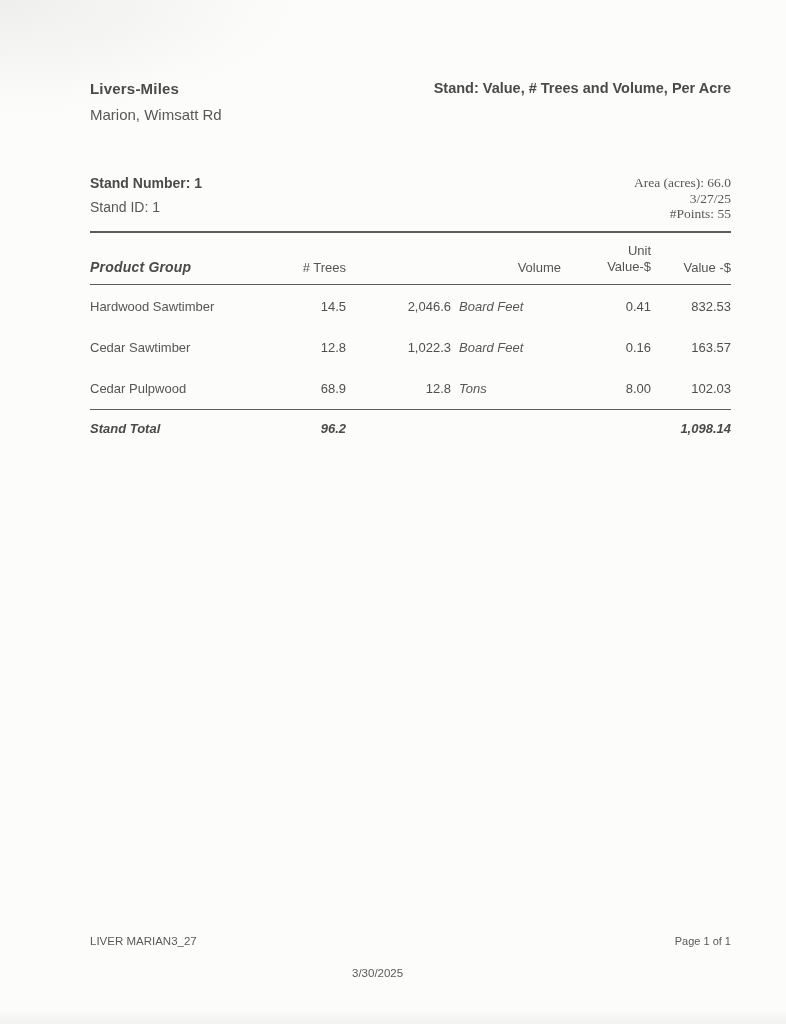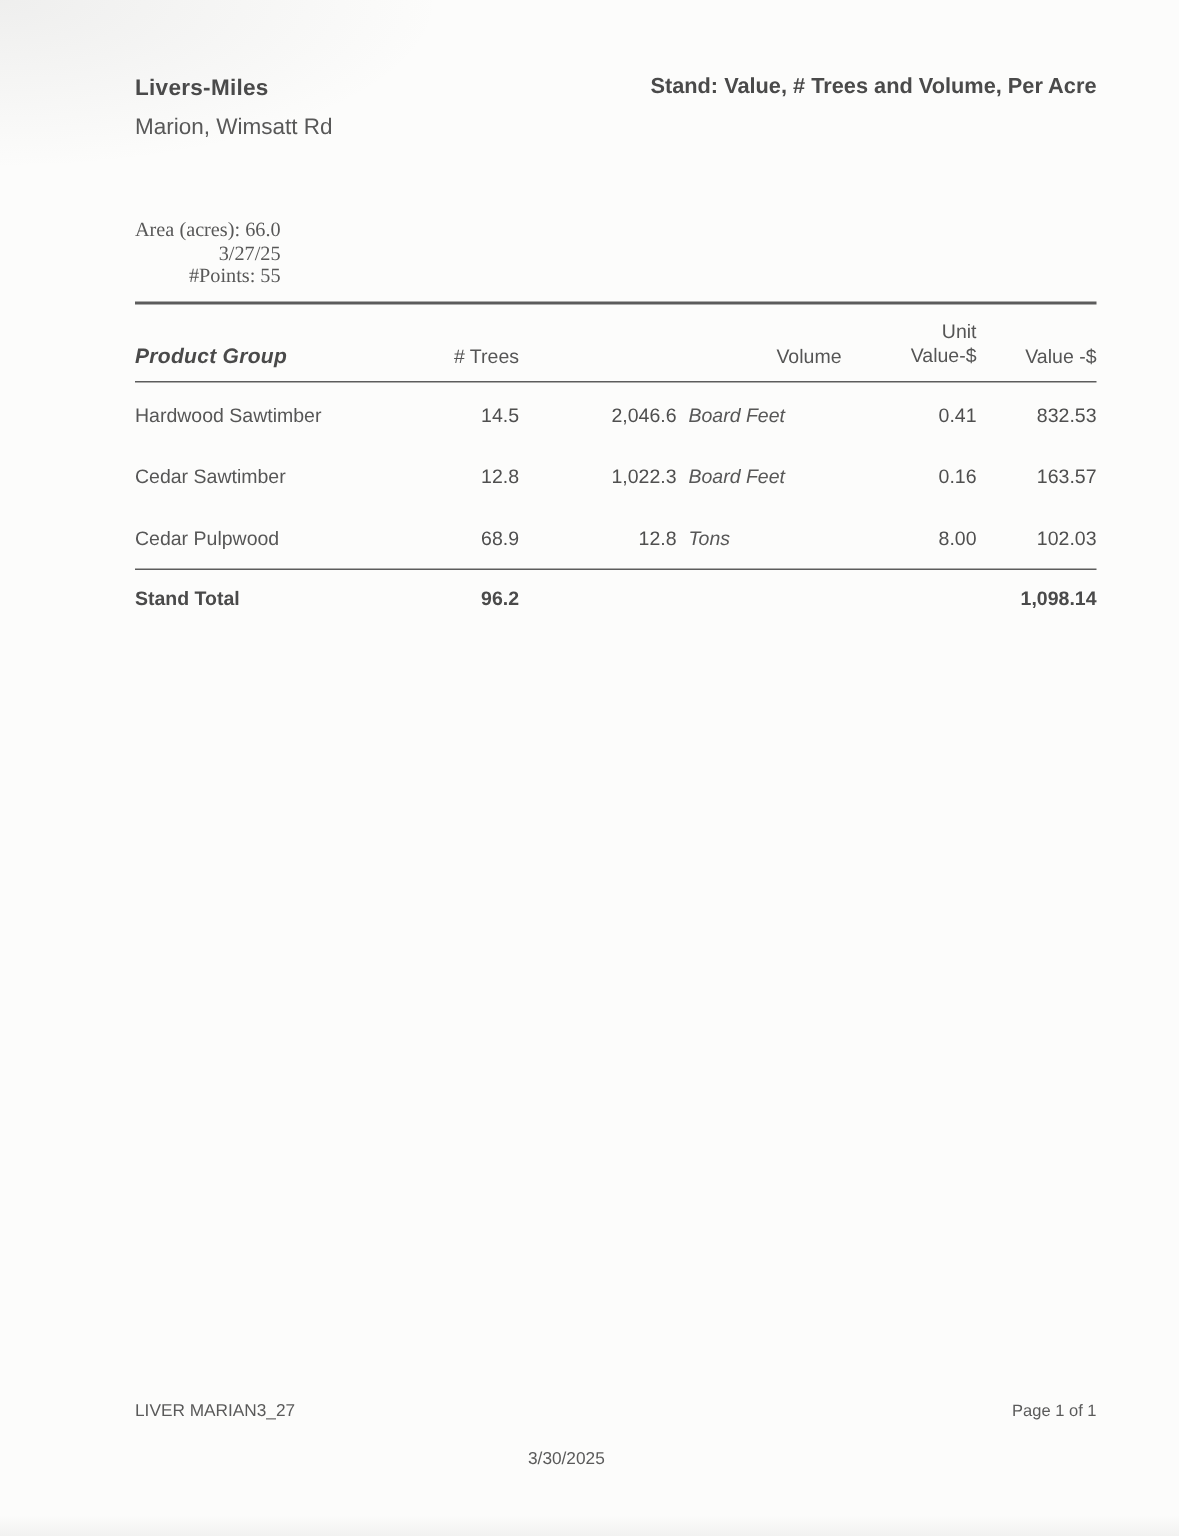--- a/index.html
+++ b/index.html
@@ -23,21 +23,21 @@
     position: absolute;
     left: 90px;
     right: 55px;
     top: 0;
   }
 
   
   .report-header {
     display: flex;
     justify-content: space-between;
-    margin-top: 50px;
+    margin-top: 80px;
   }
   .rh-left .company {
     font-weight: bold;
     font-size: 15px;
     color: #4a4a4a;
     letter-spacing: 0.2px;
   }
   .rh-left .location {
     font-size: 15px;
     margin-top: 9px;
@@ -103,20 +103,21 @@
   .tbody .grid-row { margin-top: 26px; }
   .tbody .grid-row:first-child { margin-top: 14px; }
   .cell-unit { font-style: italic; padding-left: 8px; color: #575757; }
   .cell-pg { color: #565656; }
 
   .total-row { margin-top: 11px; }
   .total-row .cell-pg,
   .total-row .c-right {
     font-weight: bold;
     color: #4a4a4a;
+    font-style: italic;
   }
 
   
   .footer {
     position: absolute;
     left: 90px;
     right: 55px;
     top: 935px;
     font-size: 11.5px;
     color: #5a5a5a;
@@ -135,20 +136,24 @@
       <div class="rh-left">
         <div class="company">Livers-Miles</div>
         <div class="location">Marion, Wimsatt Rd</div>
       </div>
       <div class="rh-right">
         <div class="title">Stand: Value, # Trees and Volume, Per Acre</div>
       </div>
     </div>
 
     <div class="stand-info">
+      <div class="si-left">
+        <div class="row1">Stand Number:  1</div>
+        <div class="row2">Stand ID:  1</div>
+      </div>
       <div class="si-right">
         <div>Area (acres): 66.0</div>
         <div>3/27/25</div>
         <div>#Points:  55</div>
       </div>
     </div>
 
     <hr class="rule">
 
     <div class="grid-row thead">

